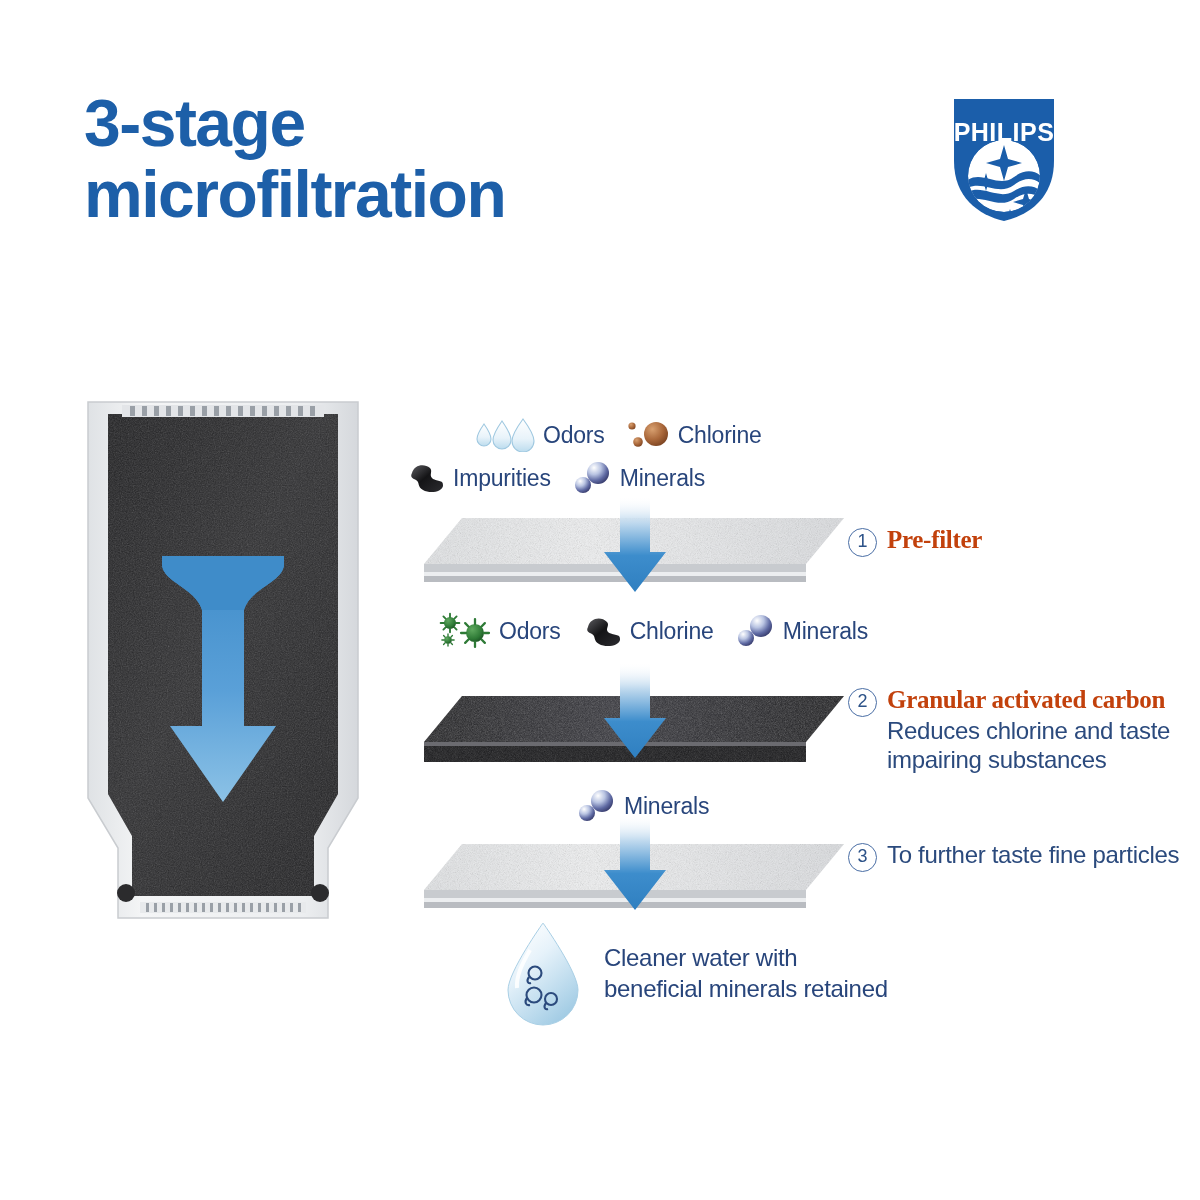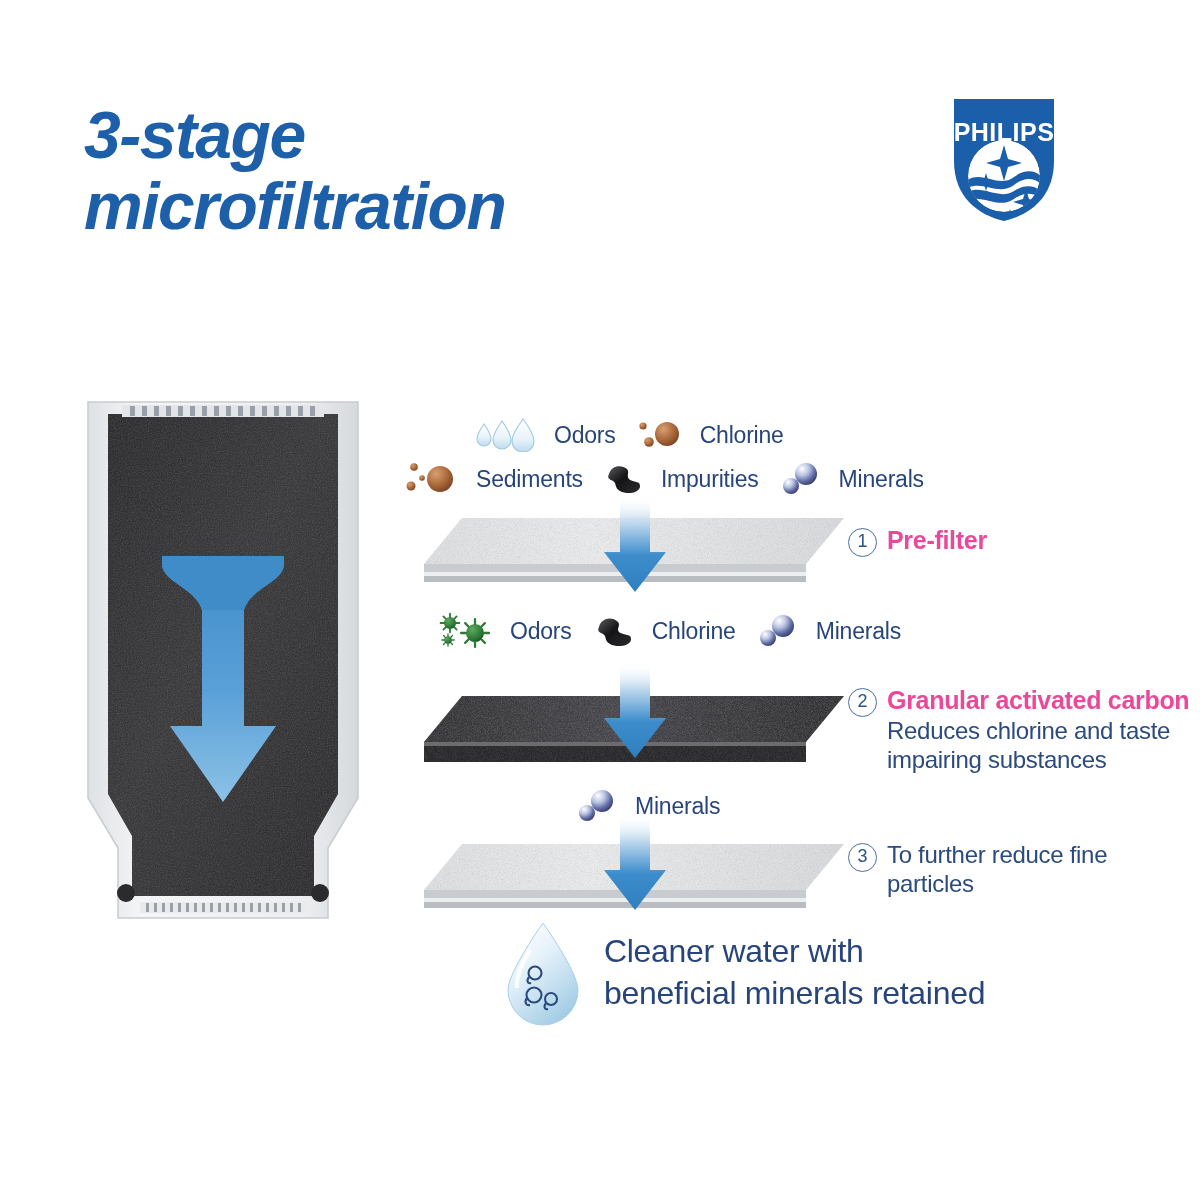--- a/index.html
+++ b/index.html
@@ -13,29 +13,28 @@
     position: relative;
     overflow: hidden;
     font-family: "Liberation Sans", sans-serif;
     -webkit-font-smoothing: antialiased;
   }
 
   
   #page-title {
     position: absolute;
     left: 84px;
-    top: 100px;
+    top: 88px;
     width: 700px;
     color: #1d5fa8;
     font-size: 66px;
     font-weight: bold;
     line-height: 1.08;
     letter-spacing: -1.5px;
     white-space: pre-line;
-    font-style: italic;
   }
 
   
   #philips-logo {
     position: absolute;
     left: 952px;
     top: 97px;
     width: 104px;
     height: 126px;
   }
@@ -61,21 +60,20 @@
   .icon-row {
     position: absolute;
     display: flex;
     align-items: center;
     white-space: nowrap;
   }
   .icon-item {
     display: flex;
     align-items: center;
     margin-right: 20px;
-    gap: 11px;
   }
   .icon-item:last-child { margin-right: 0; }
   .icon-label {
     color: #28457b;
     font-size: 23px;
     margin-left: 7px;
     letter-spacing: -0.2px;
   }
   .icon-glyph {
     display: inline-block;
@@ -128,43 +126,44 @@
     color: #2c5288;
     font-size: 18px;
     line-height: 25px;
     text-align: center;
     margin-right: 10px;
     margin-top: 3px;
     flex: 0 0 auto;
   }
   .stage-text { line-height: 1.22; }
   .stage-title {
-    color: #ec4899;
+    color: #c2410c;
     font-size: 25px;
     font-weight: bold;
     letter-spacing: -0.3px;
+    font-family: Liberation Serif, serif;
   }
   .stage-desc {
     color: #2b4a7d;
     font-size: 24px;
     letter-spacing: -0.3px;
     white-space: pre-line;
   }
 
   
   #output-block {
     position: absolute;
     left: 100px;
     top: 520px;
     display: flex;
     align-items: center;
   }
   #output-text {
     color: #28457b;
-    font-size: 32px;
+    font-size: 24px;
     line-height: 1.3;
     margin-left: 18px;
     letter-spacing: -0.3px;
     white-space: pre-line;
   }
 </style>
 </head>
 <body>
 
 <div id="page-title">3-stage
@@ -371,31 +370,20 @@
           <circle cx="7" cy="8" r="3.6" fill="url(#brownGrad)"></circle>
           <circle cx="13" cy="24" r="4.8" fill="url(#brownGrad)"></circle>
           <circle cx="31" cy="16" r="12" fill="url(#brownGrad)"></circle>
         </svg>
       </span>
       <span class="icon-label">Chlorine</span>
     </div>
   </div>
 
   <div class="icon-row" id="row-1b">
-    <div class="icon-item">
-      <span class="icon-glyph">
-        <svg width="52" height="38" viewBox="0 0 52 38">
-          <circle cx="8" cy="7" r="3.8" fill="url(#brownGrad)"></circle>
-          <circle cx="5" cy="26" r="4.5" fill="url(#brownGrad)"></circle>
-          <circle cx="16" cy="18" r="2.8" fill="url(#brownGrad)"></circle>
-          <circle cx="34" cy="19" r="13" fill="url(#brownGrad)"></circle>
-        </svg>
-      </span>
-      <span class="icon-label">Sediments</span>
-    </div>
     <div class="icon-item">
       <span class="icon-glyph">
         <svg width="40" height="34" viewBox="0 0 40 34">
           <path d="M6,12 C8,4 18,2 24,7 C27,10 23,14 26,17 C30,21 38,18 37,25 C36,31 24,33 17,29 C11,26 14,21 10,19 C6,17 4,16 6,12 Z" fill="url(#blobGrad)"></path>
         </svg>
       </span>
       <span class="icon-label">Impurities</span>
     </div>
     <div class="icon-item">
       <span class="icon-glyph">
@@ -546,21 +534,21 @@
     <div class="stage-text">
       <div class="stage-title">Granular activated carbon</div>
       <div class="stage-desc">Reduces chlorine and taste
 impairing substances</div>
     </div>
   </div>
 
   <div class="stage" id="stage-3">
     <div class="stage-num">3</div>
     <div class="stage-text">
-      <div class="stage-desc">To further reduce fine particles</div>
+      <div class="stage-desc">To further taste fine particles</div>
     </div>
   </div>
 
   <div id="output-block">
     <span class="icon-glyph">
       <svg width="86" height="106" viewBox="0 0 86 106">
         <defs>
           <linearGradient id="bigDropGrad" x1="0.2" y1="0" x2="0.8" y2="1">
             <stop offset="0%" stop-color="#ffffff"></stop>
             <stop offset="35%" stop-color="#e6f2fa"></stop>

